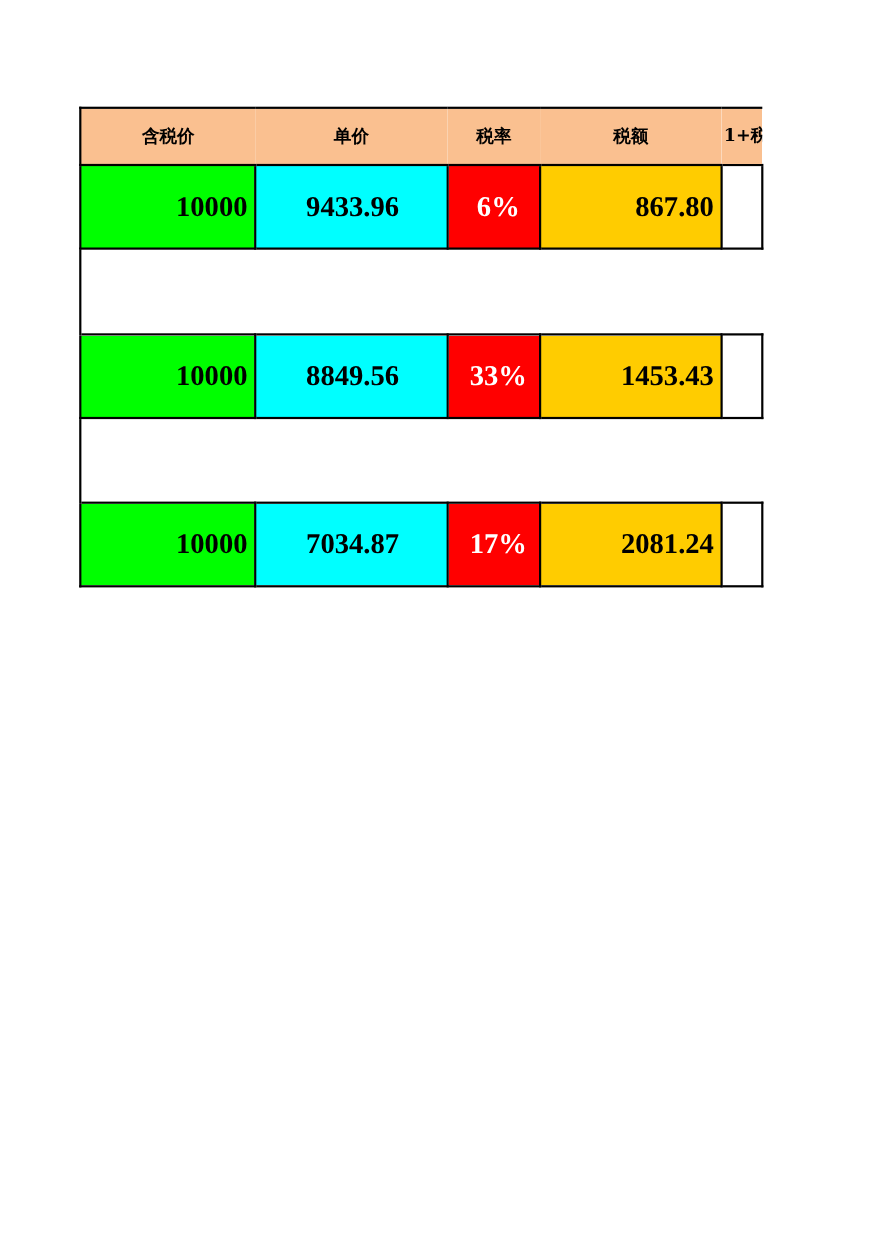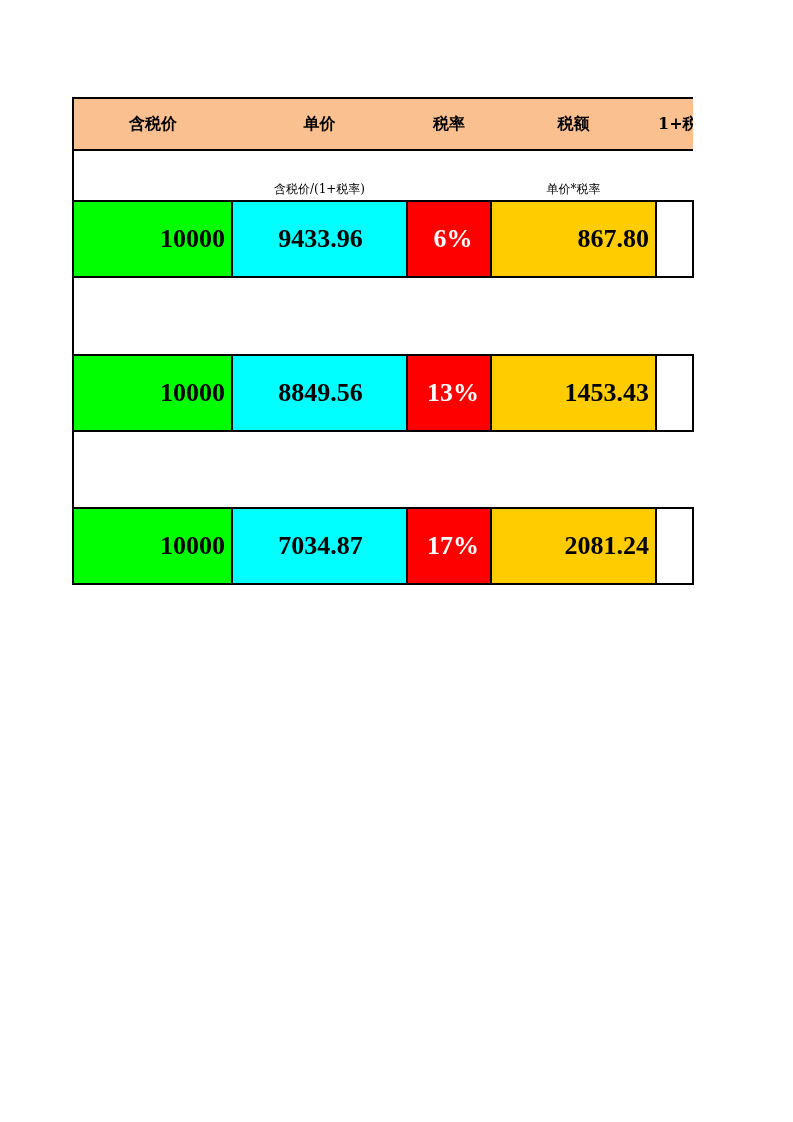--- a/index.html
+++ b/index.html
@@ -153,48 +153,41 @@
       <tr class="header-row">
         <td class="first">含税价</td>
         <td>单价</td>
         <td>税率</td>
         <td>税额</td>
         <td class="clipped">
           <span>1+税率</span>
         </td>
       </tr>
 
-      <tr class="formula-row">
-        <td class="first"></td>
-        <td>含税价/(1+税率)</td>
-        <td></td>
-        <td>单价*税率</td>
-        <td></td>
-      </tr>
 
       <tr class="data-row">
         <td class="cell-price">10000</td>
         <td class="cell-unit">9433.96</td>
         <td class="cell-rate">6%</td>
         <td class="cell-tax">867.80</td>
         <td class="cell-onerate"></td>
       </tr>
 
       <tr class="spacer-row">
         <td class="first"></td>
         <td></td>
         <td></td>
         <td></td>
         <td class="last"></td>
       </tr>
 
       <tr class="data-row">
         <td class="cell-price">10000</td>
         <td class="cell-unit">8849.56</td>
-        <td class="cell-rate">13%</td>
+        <td class="cell-rate">33%</td>
         <td class="cell-tax">1453.43</td>
         <td class="cell-onerate"></td>
       </tr>
 
       <tr class="spacer-row short">
         <td class="first"></td>
         <td></td>
         <td></td>
         <td></td>
         <td class="last"></td>

